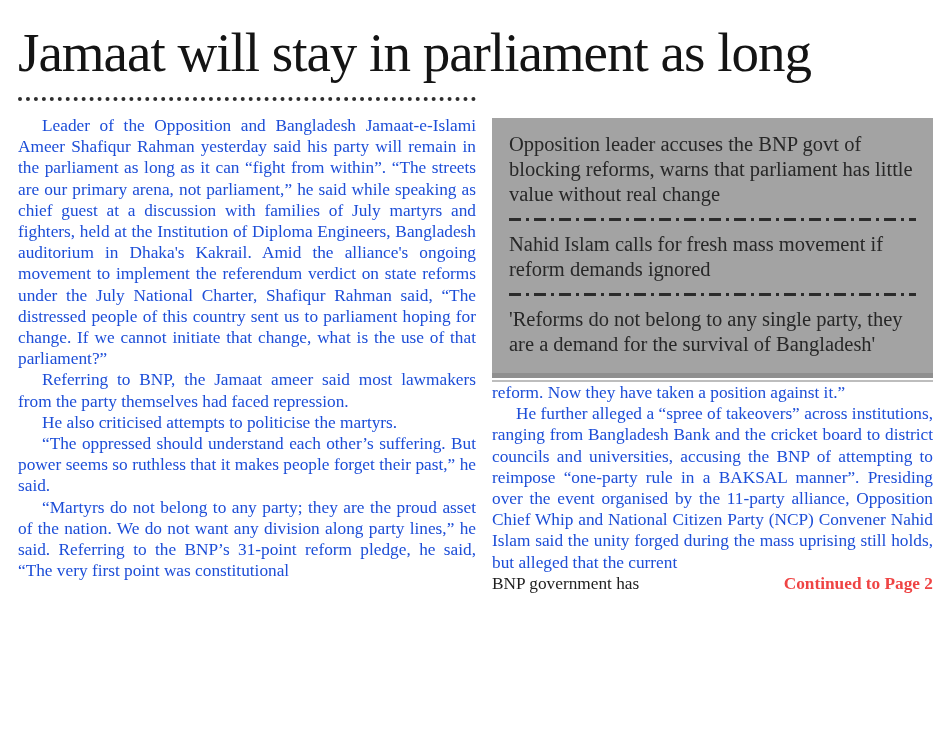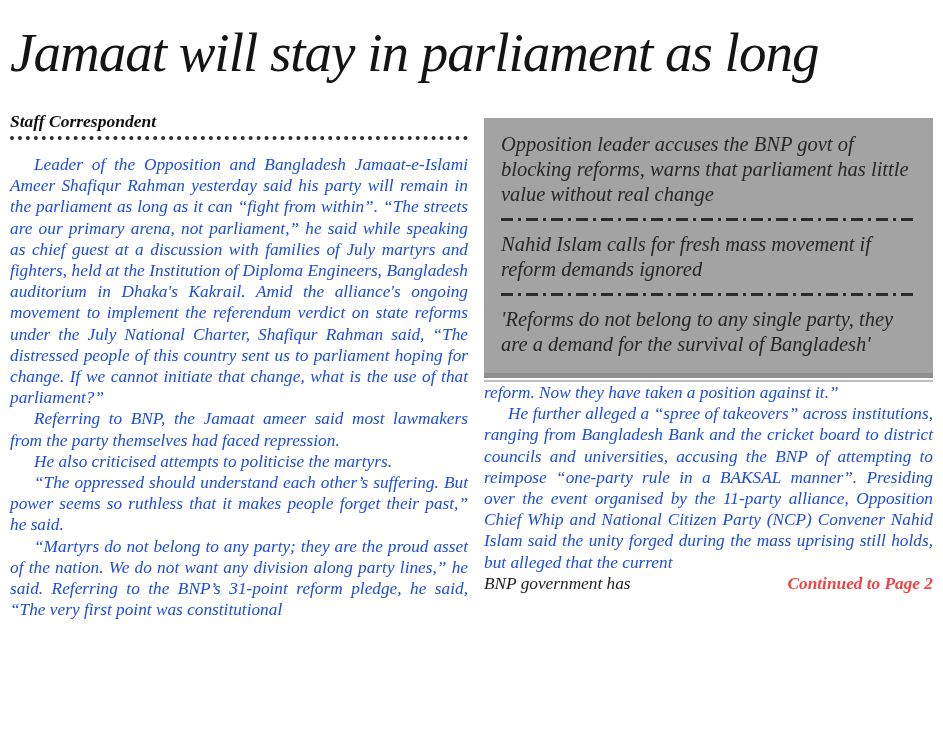--- a/index.html
+++ b/index.html
@@ -3,23 +3,22 @@
 <meta charset="utf-8">
 <style>
   html,body { margin:0; padding:0; background:#ffffff; }
   .page {
     position:relative;
     width:943px; height:741px;
     background:#ffffff;
     font-family:"Liberation Serif", serif;
     overflow:hidden;
     box-sizing:border-box;
-    padding:12px 10px 0 10px;
+    padding:12px 10px 0 18px;
     color:#1e1e1e;
-    font-style:italic;
   }
   .headline {
     margin:10px 0 0 0;
     font-size:55px;
     line-height:61px;
     font-weight:400;
     letter-spacing:-1px;
     color:#141414;
   }
   .headline .hl-line { white-space:nowrap; }
@@ -75,21 +74,20 @@
 
 <div class="page">
 
   <h1 class="headline">
     <div class="hl-line">Jamaat will stay in parliament as long</div>
   </h1>
 
   <div class="columns">
 
     <div class="col-left">
-      <div class="byline">Staff Correspondent</div>
       <div class="dotted-rule"></div>
       <p class="body">Leader of the Opposition and Bangladesh Jamaat-e-Islami Ameer Shafiqur Rahman yesterday said his party will remain in the parliament as long as it can “fight from within”. “The streets are our primary arena, not parliament,” he said while speaking as chief guest at a discussion with families of July martyrs and fighters, held at the Institution of Diploma Engineers, Bangladesh auditorium in Dhaka's Kakrail. Amid the alliance's ongoing movement to implement the referendum verdict on state reforms under the July National Charter, Shafiqur Rahman said, “The distressed people of this country sent us to parliament hoping for change. If we cannot initiate that change, what is the use of that parliament?”</p>
       <p class="body">Referring to BNP, the Jamaat ameer said most lawmakers from the party themselves had faced repression.</p>
       <p class="body">He also criticised attempts to politicise the martyrs.</p>
       <p class="body">“The oppressed should understand each other’s suffering. But power seems so ruthless that it makes people forget their past,” he said.</p>
       <p class="body">“Martyrs do not belong to any party; they are the proud asset of the nation. We do not want any division along party lines,” he said. Referring to the BNP’s 31-point reform pledge, he said, “The very first point was constitutional</p>
     </div>
 
     <div class="col-right">
 

